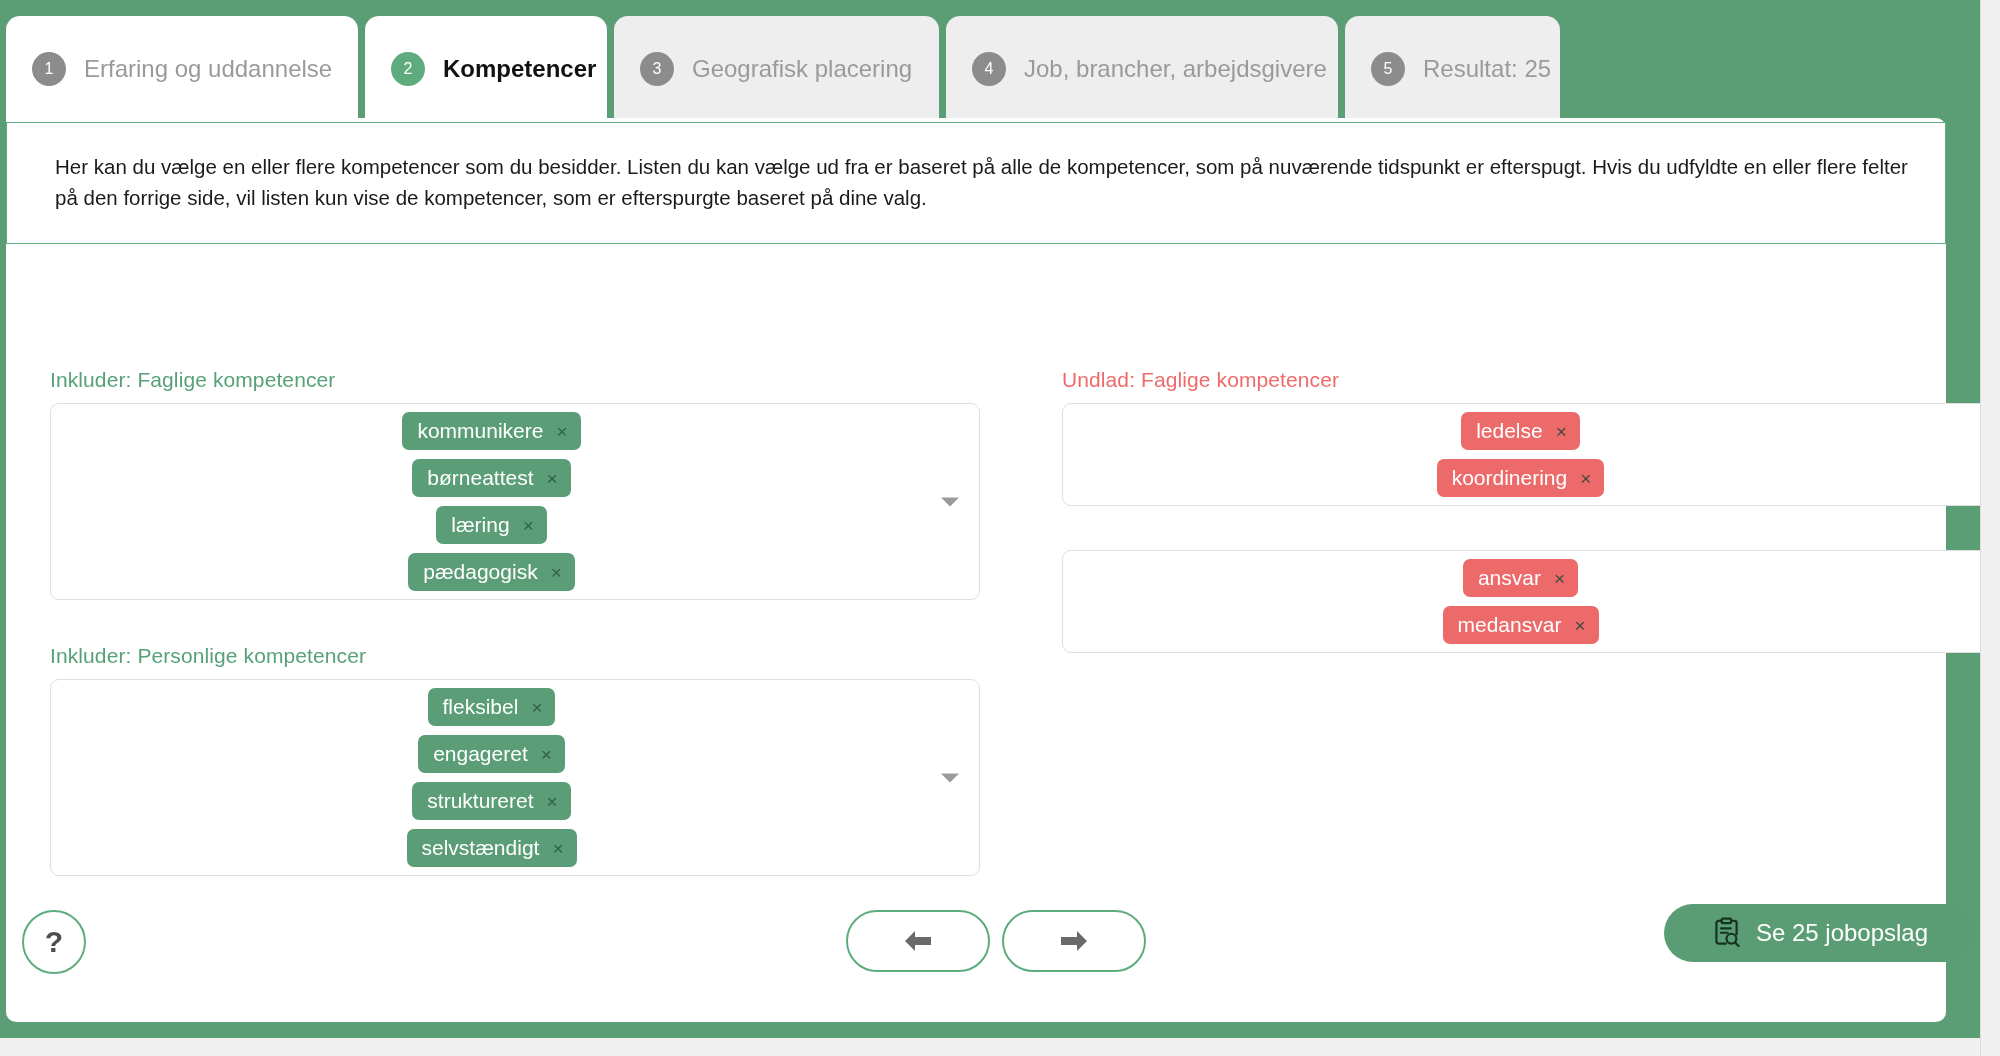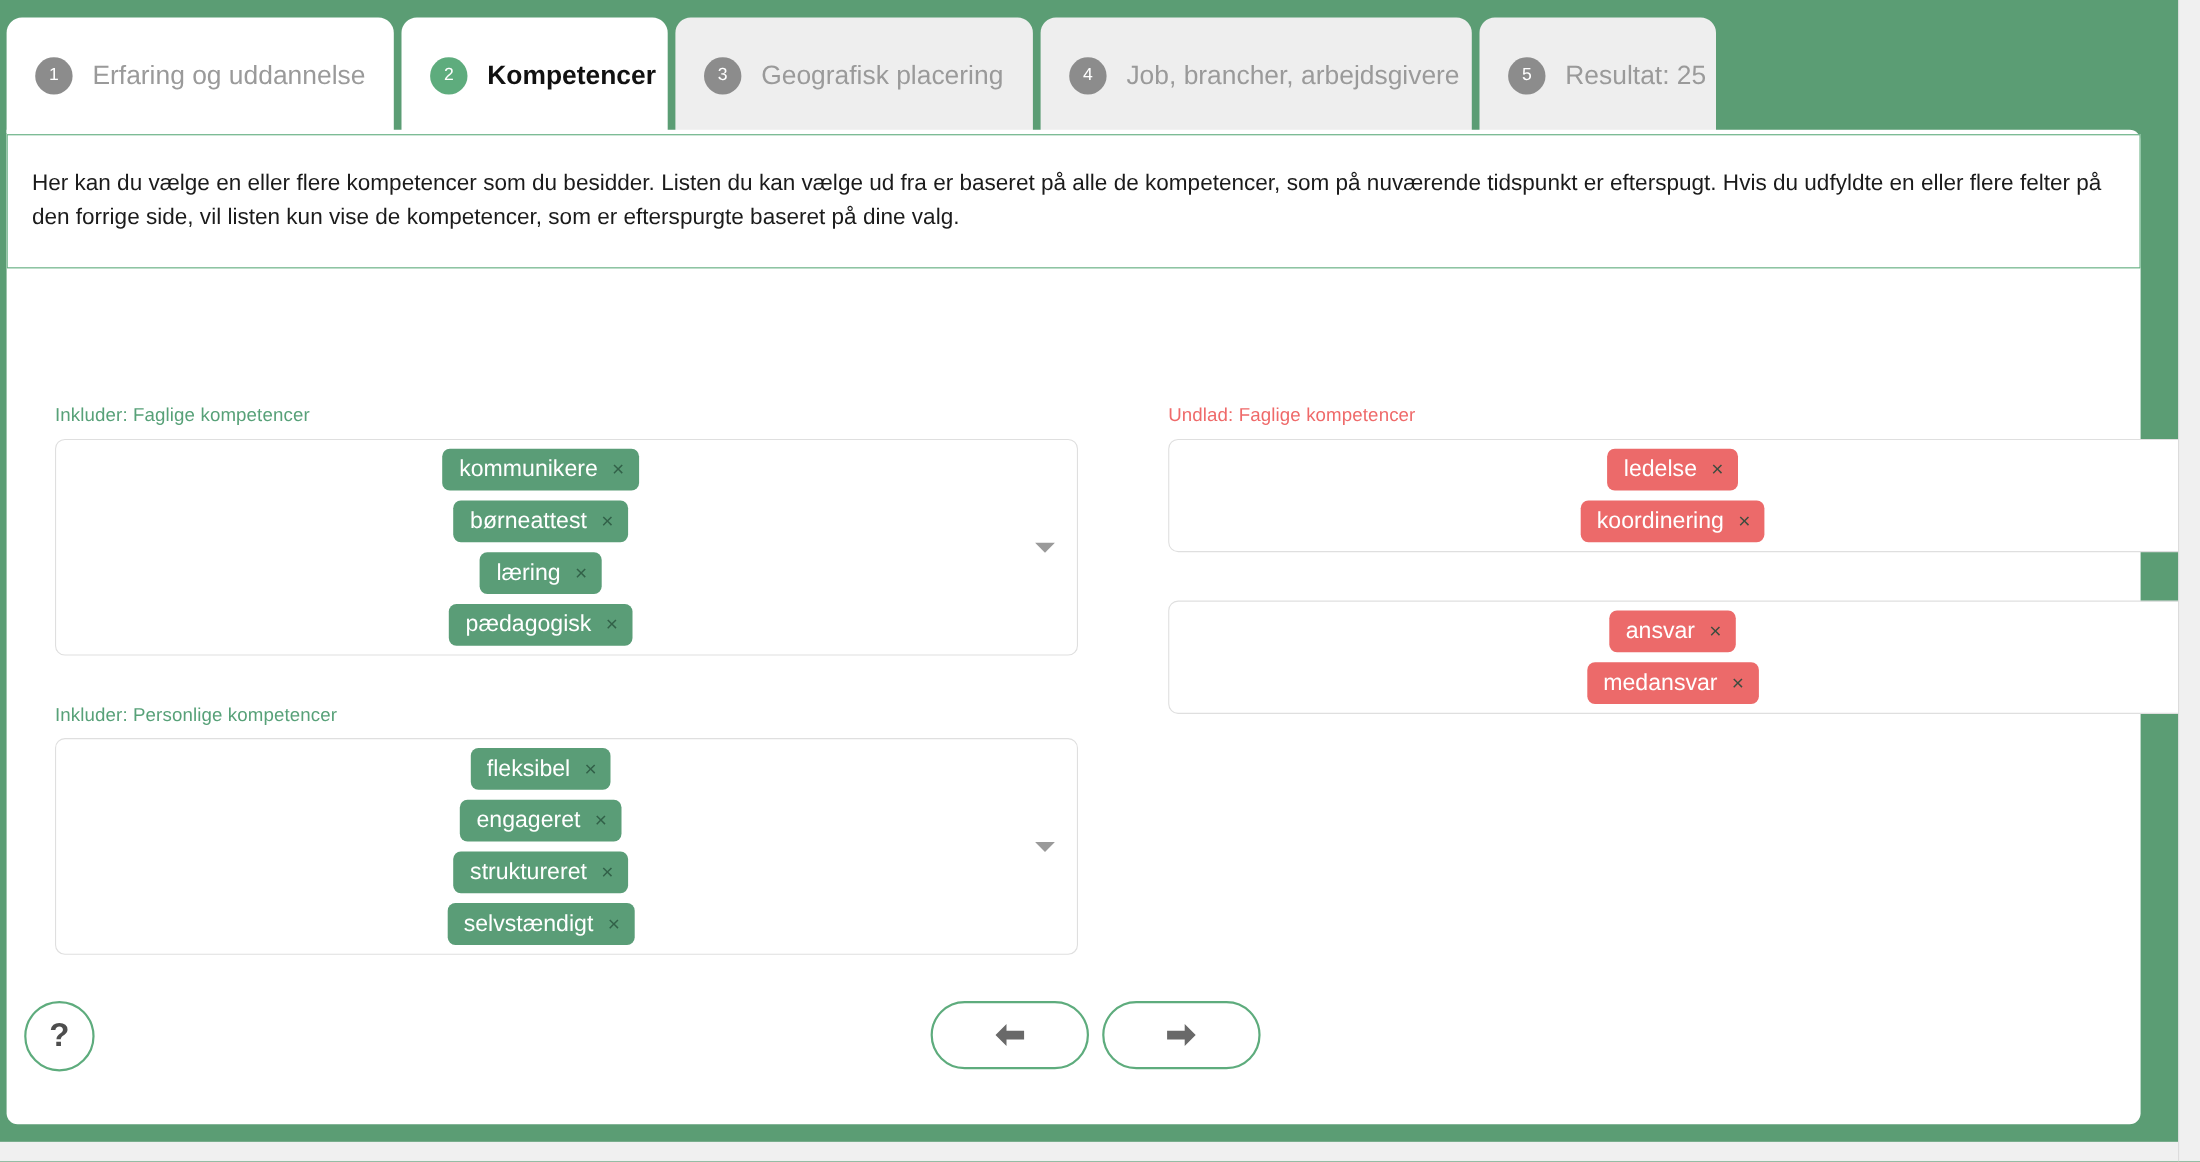--- a/index.html
+++ b/index.html
@@ -74,21 +74,21 @@
     width: 1940px; height: 904px;
     background: #ffffff;
     border-radius: 0 10px 10px 10px;
   }
 
   
   .info-box {
     position: absolute;
     left: 0px; top: 4px;
     width: 1940px;
-    padding: 28px 34px 30px 22px;
+    padding: 28px 34px 30px 48px;
     border: 1px solid #5eac7d;
     background: #ffffff;
   }
   .info-text {
     font-size: 20.5px;
     line-height: 31px;
     color: #1b1b1b;
   }
 
   
@@ -98,21 +98,21 @@
     width: 1940px;
   }
   .col {
     position: absolute;
     width: 930px;
   }
   .col.left  { left: 44px; }
   .col.right { left: 1056px; }
 
   .field-label {
-    font-size: 17px;
+    font-size: 21px;
     margin-bottom: 11px;
     letter-spacing: .1px;
   }
   .field-label.inc { color: #57a178; }
   .field-label.exc { color: #ef6a6a; }
 
   .multiselect {
     position: relative;
     min-height: 62px;
     background: #ffffff;
@@ -347,20 +347,34 @@
       </div>
 
       <div class="btn-round btn-next">
         <span>
           <svg width="34" height="26" viewBox="0 0 34 26">
             <path d="M20 3 L30 13 L20 23 L20 17 L4 17 L4 9 L20 9 Z" fill="#696969"></path>
           </svg>
         </span>
       </div>
 
+      <div class="btn-cta">
+        <span>
+          <svg width="30" height="32" viewBox="0 0 24 26" fill="none" stroke="#15331f" stroke-width="1.8" stroke-linecap="round" stroke-linejoin="round">
+            <path d="M15.5 3.2H18a1.8 1.8 0 0 1 1.8 1.8v9"></path>
+            <path d="M11 21.6H5.2A1.8 1.8 0 0 1 3.4 19.8V5a1.8 1.8 0 0 1 1.8-1.8h2.4"></path>
+            <rect x="7.6" y="1.4" width="7.8" height="3.6" rx="1"></rect>
+            <line x1="7" y1="9.2" x2="15" y2="9.2"></line>
+            <line x1="7" y1="12.8" x2="12.5" y2="12.8"></line>
+            <circle cx="15.6" cy="17.6" r="4"></circle>
+            <line x1="18.6" y1="20.8" x2="21.4" y2="23.6"></line>
+          </svg>
+        </span>
+        <span class="cta-label">Se 25 jobopslag</span>
+      </div>
 
     </div>
 
   </div>
 
   <div class="bottom-gutter"></div>
   <div class="scroll-gutter"></div>
 
 </div>
 

